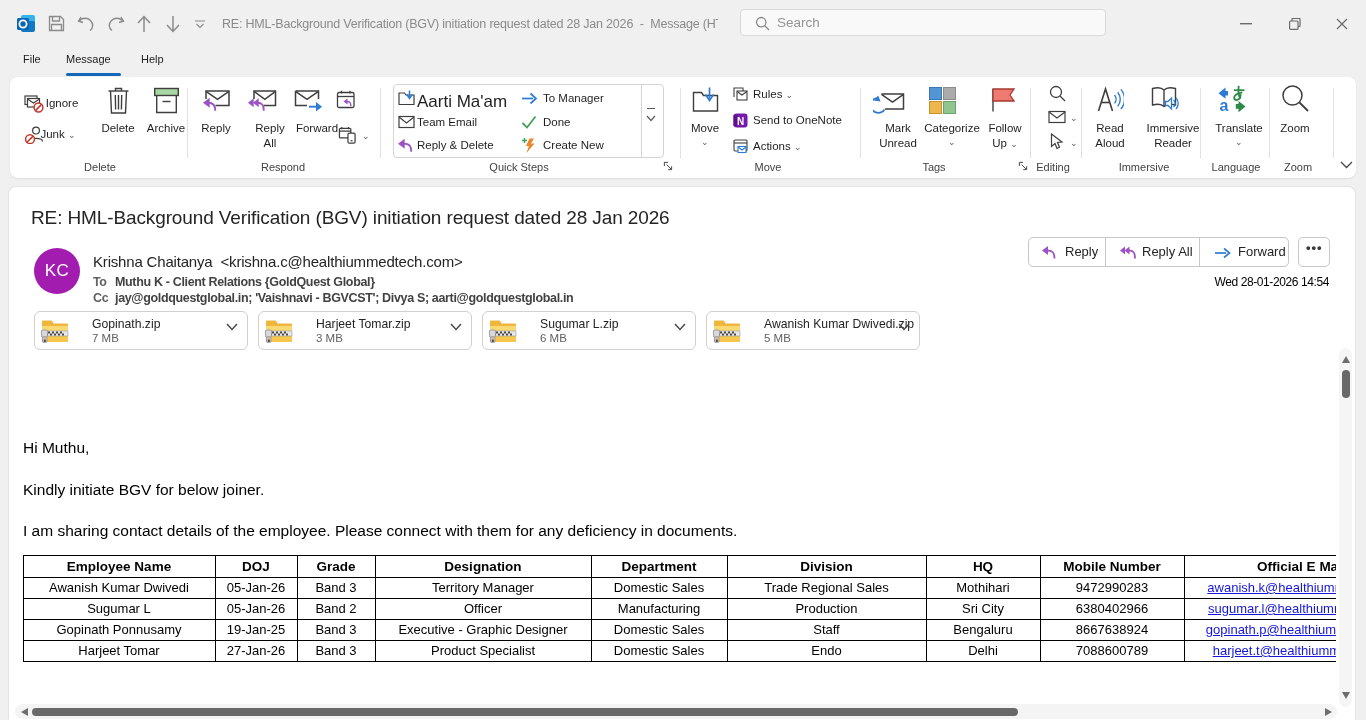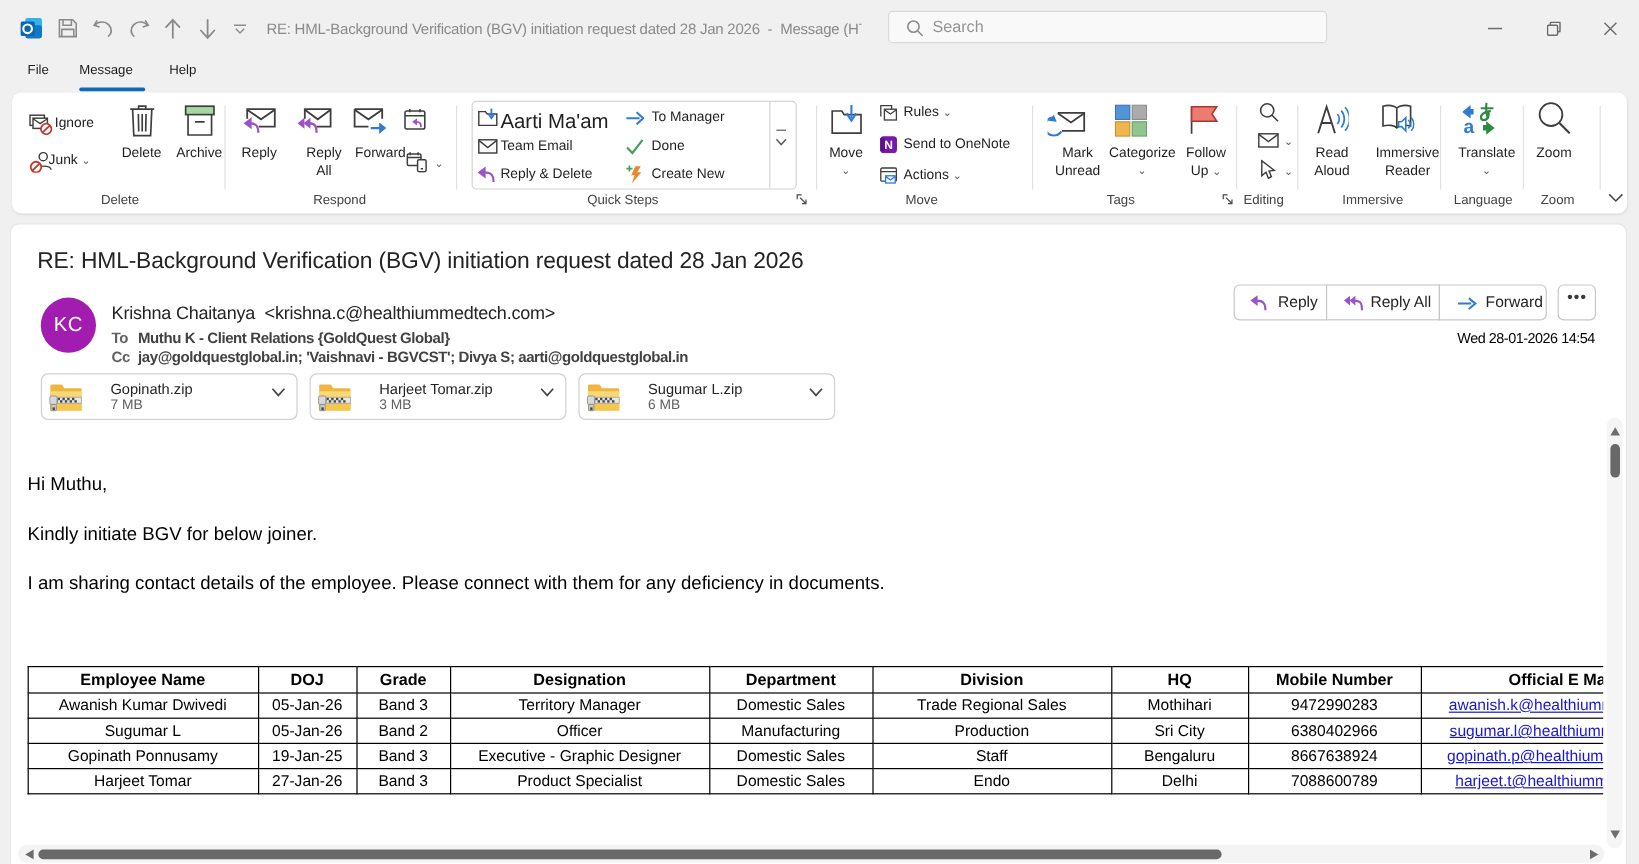--- a/index.html
+++ b/index.html
@@ -32,21 +32,21 @@
   .hline .pfx { display:inline-block; width:22px; color:#616161; }
   .rbtn { position:absolute; top:50px; height:30px; border:1px solid #c7c7c7; background:#fff; font-size:13px; color:#242424; }
   .rbtn .ic { position:absolute; top:7px; }
   #maildate { position:absolute; top:88px; right:26px; font-size:12px; letter-spacing:-0.4px; color:#000000;text-align:center; }
   
   .chip { position:absolute; top:124px; width:214px; height:39px; border:1px solid #d1d1d1; border-radius:6px; background:#fff; }
   .chip .nm { position:absolute; left:57px; top:5px; font-size:12.2px; color:#242424; white-space:nowrap; }
   .chip .sz { position:absolute; left:57px; top:20px; font-size:11.5px; color:#616161; }
   .chip .cv { position:absolute; right:9px; top:11px; }
   
-  .bodyline { position:absolute; left:14px; font-size:15.5px; color:#000; white-space:nowrap; }
+  .bodyline { position:absolute; left:14px; font-size:15.5px; color:#000; white-space:nowrap;margin-top:44px; }
   
   #tbl { position:absolute; left:13.5px; width:1414px; border-collapse:collapse; table-layout:fixed; font-size:13px; color:#000; }
   #tbl td { border:1px solid #000; text-align:center; overflow:hidden; white-space:nowrap; padding:0; }
   #tbl .hdr td { font-weight:bold; height:21.5px; font-size:13.5px; }
   #tbl .row td { height:21px; }
   #tbl a { color:#1616d9; text-decoration:underline; }
   
   #vsb { position:absolute; left:1330px; top:161px; width:13px; height:359px; background:#f5f5f5; border-radius:7px; }
   #vsb .thumb { position:absolute; left:2.5px; top:22px; width:8px; height:28px; background:#696969; border-radius:4px; }
   #hsb { position:absolute; left:6px; top:517px; width:1322px; height:15px; background:#f4f4f4; border-radius:8px; }
@@ -423,20 +423,30 @@
     <svg class="cv" width="12" height="8" viewBox="0 0 12 8" fill="none" stroke="#464646" stroke-width="1.4">
         <path d="M1 1 L6 6.5 L11 1"></path>
       </svg>
   </div>
   <div class="chip" style="left:473px">
     <svg style="position:absolute;left:6px;top:8px" width="29" height="23" viewBox="0 0 29 23">
       <use href="#zipfold"></use>
     </svg>
     <div class="nm">Sugumar L.zip</div>
       <div class="sz">6 MB</div>
+    <svg class="cv" width="12" height="8" viewBox="0 0 12 8" fill="none" stroke="#464646" stroke-width="1.4">
+        <path d="M1 1 L6 6.5 L11 1"></path>
+      </svg>
+  </div>
+  <div class="chip" style="left:697px">
+    <svg style="position:absolute;left:6px;top:8px" width="29" height="23" viewBox="0 0 29 23">
+      <use href="#zipfold"></use>
+    </svg>
+    <div class="nm">Awanish Kumar Dwivedi.zip</div>
+      <div class="sz">5 MB</div>
     <svg class="cv" width="12" height="8" viewBox="0 0 12 8" fill="none" stroke="#464646" stroke-width="1.4">
         <path d="M1 1 L6 6.5 L11 1"></path>
       </svg>
   </div>
   <div class="bodyline" style="top:208px">Hi Muthu,</div>
   <div class="bodyline" style="top:291px">I am sharing contact details of the employee. Please connect with them for any deficiency in documents.</div>
   <div class="bodyline" style="top:250px">Kindly initiate BGV for below joiner.</div>
   <div class="abs" style="left:0;top:330px;width:1327px;height:170px;overflow:hidden">
     <table id="tbl" style="top:38px">
       <tbody>

